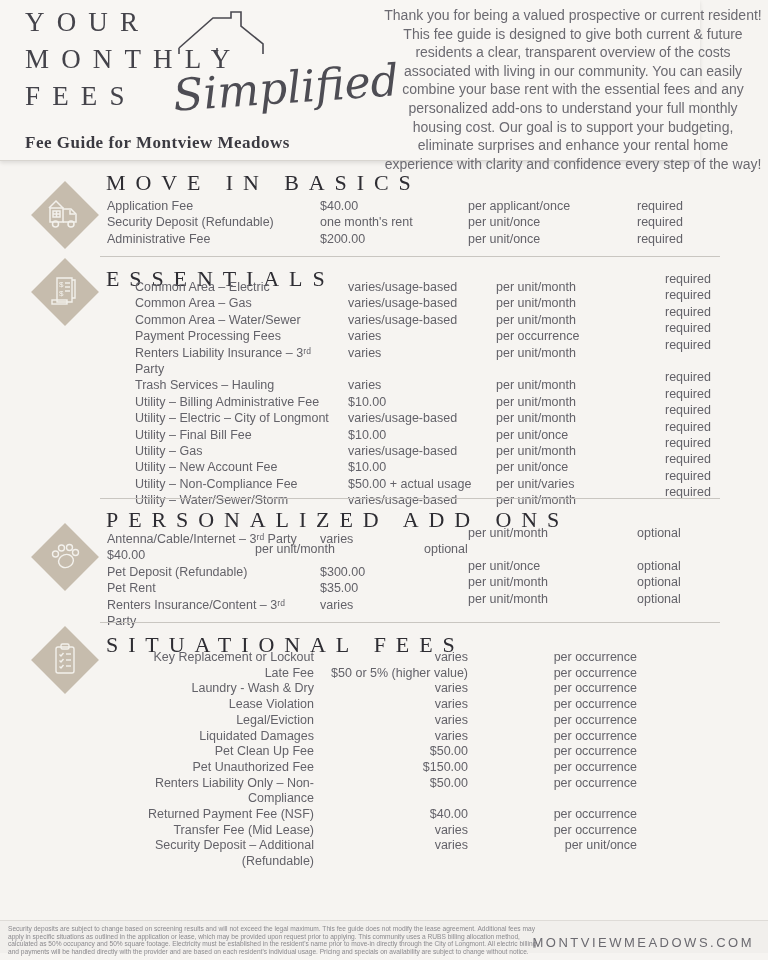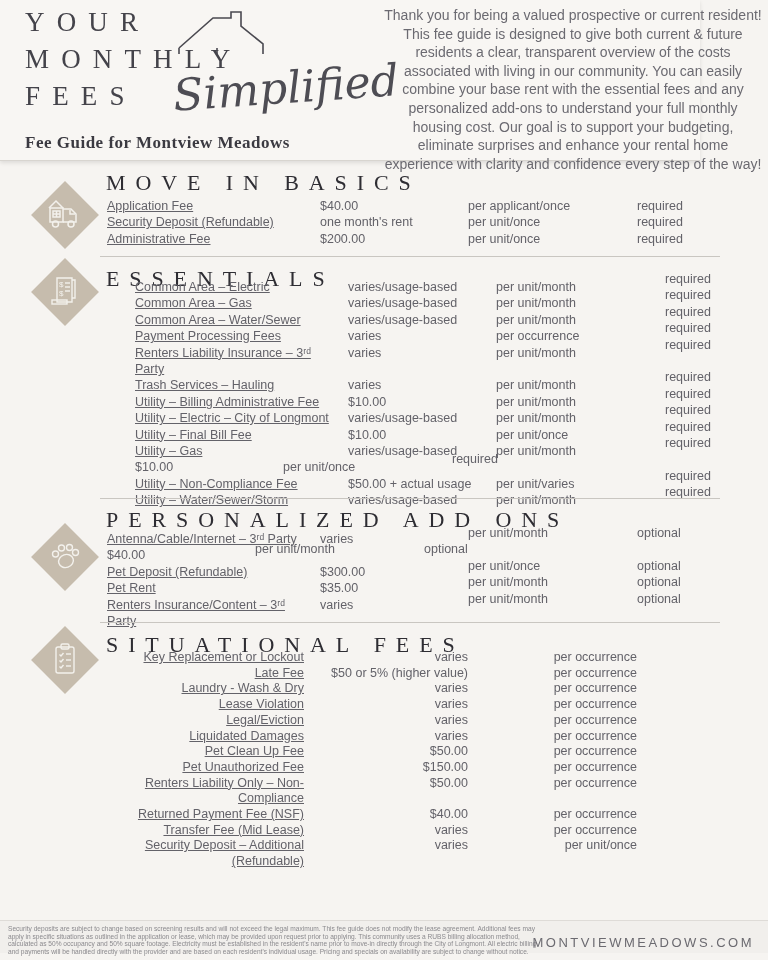--- a/index.html
+++ b/index.html
@@ -76,21 +76,21 @@
   .sec-3 .sec-title { top: 8px; }
 
   .rows { position: absolute; left: 107px; right: 28px; }
   .sec-1 .rows { top: 37px; line-height: 16.4px; }
   .sec-2 .rows { top: 22px; line-height: 16.4px; margin-left: 28px; }
   .sec-3 .rows { top: 32px; line-height: 16.4px; }
   .sec-4 .rows { top: 27px; line-height: 15.7px; text-align: right; }
 
   .fee-row { display: flex; align-items: flex-start; font-size: 12.5px; }
   .cell { display: inline-block; }
-  .c-name   { width: 213px; padding-right: 16px; text-decoration: underline; }
+  .c-name   { width: 213px; padding-right: 6px; }
   .c-amount { width: 148px; }
   .c-freq   { width: 169px; }
   .c-status { flex: 1; }
   .sec-2 .c-status { transform: translateY(-8px); }
   .sec-3 .c-freq, .sec-3 .c-status { transform: translateY(-6px); }
 
   
   .footer {
     position: absolute; left: 0; top: 920px; width: 768px; height: 33px;
     background: #f1efec; border-top: 1px solid #dedbd7;
@@ -233,20 +233,21 @@
         <span class="cell c-freq">per unit/once</span>
         <span class="cell c-status">required</span>
       </div>
       <div class="fee-row">
         <span class="cell c-name">Utility – Gas</span>
         <span class="cell c-amount">varies/usage-based</span>
         <span class="cell c-freq">per unit/month</span>
         <span class="cell c-status">required</span>
       </div>
       <div class="fee-row">
+        <span class="cell c-name">Utility – New Account Fee</span>
         <span class="cell c-amount">$10.00</span>
         <span class="cell c-freq">per unit/once</span>
         <span class="cell c-status">required</span>
       </div>
       <div class="fee-row">
         <span class="cell c-name">Utility – Non-Compliance Fee</span>
         <span class="cell c-amount">$50.00 + actual usage</span>
         <span class="cell c-freq">per unit/varies</span>
         <span class="cell c-status">required</span>
       </div>

